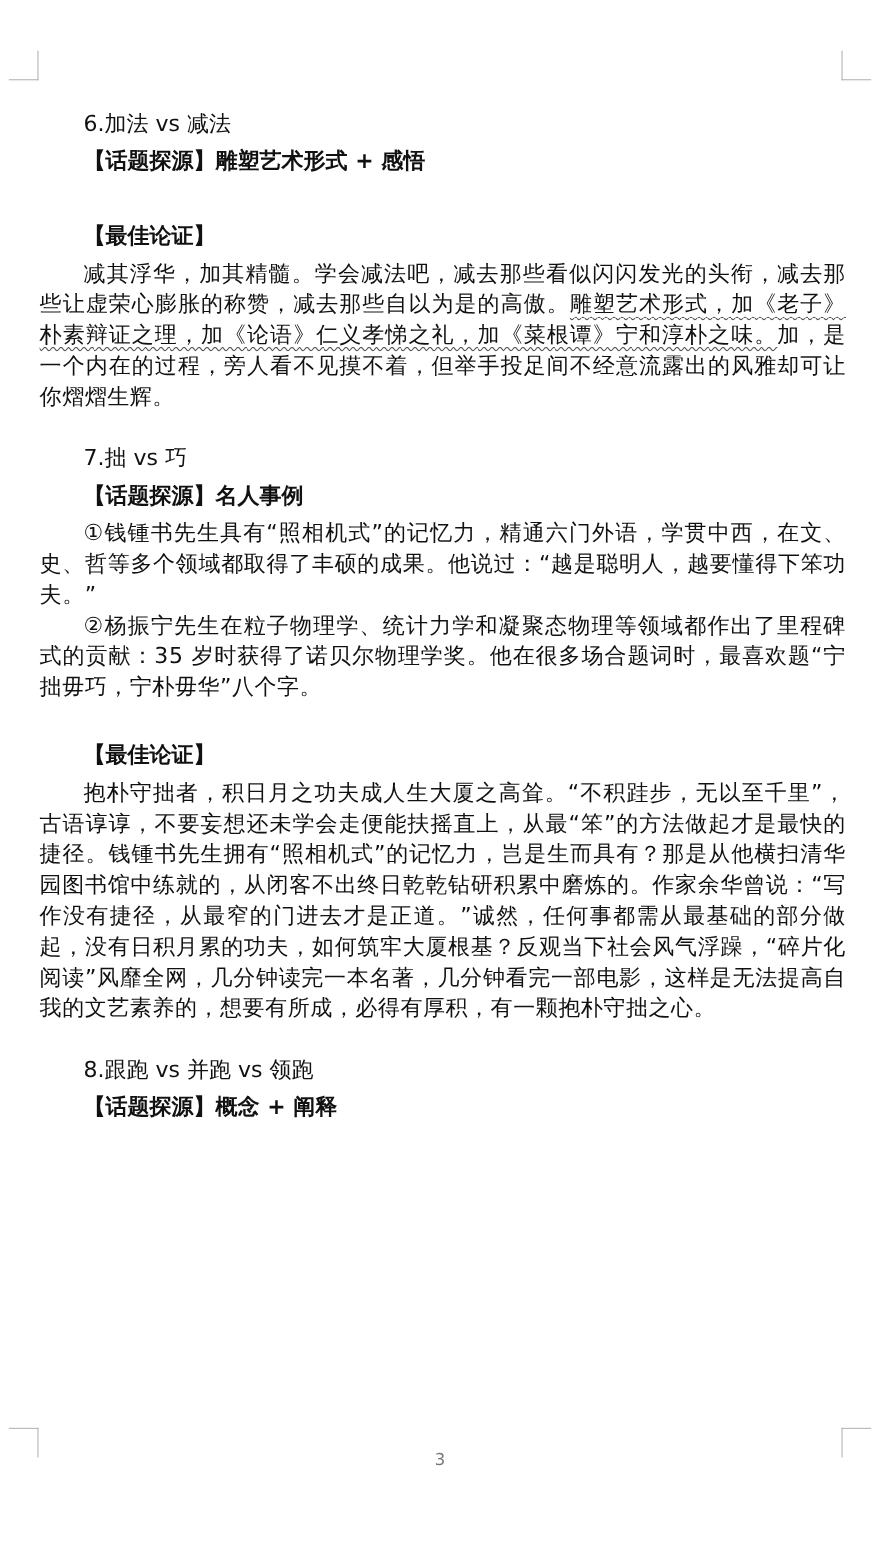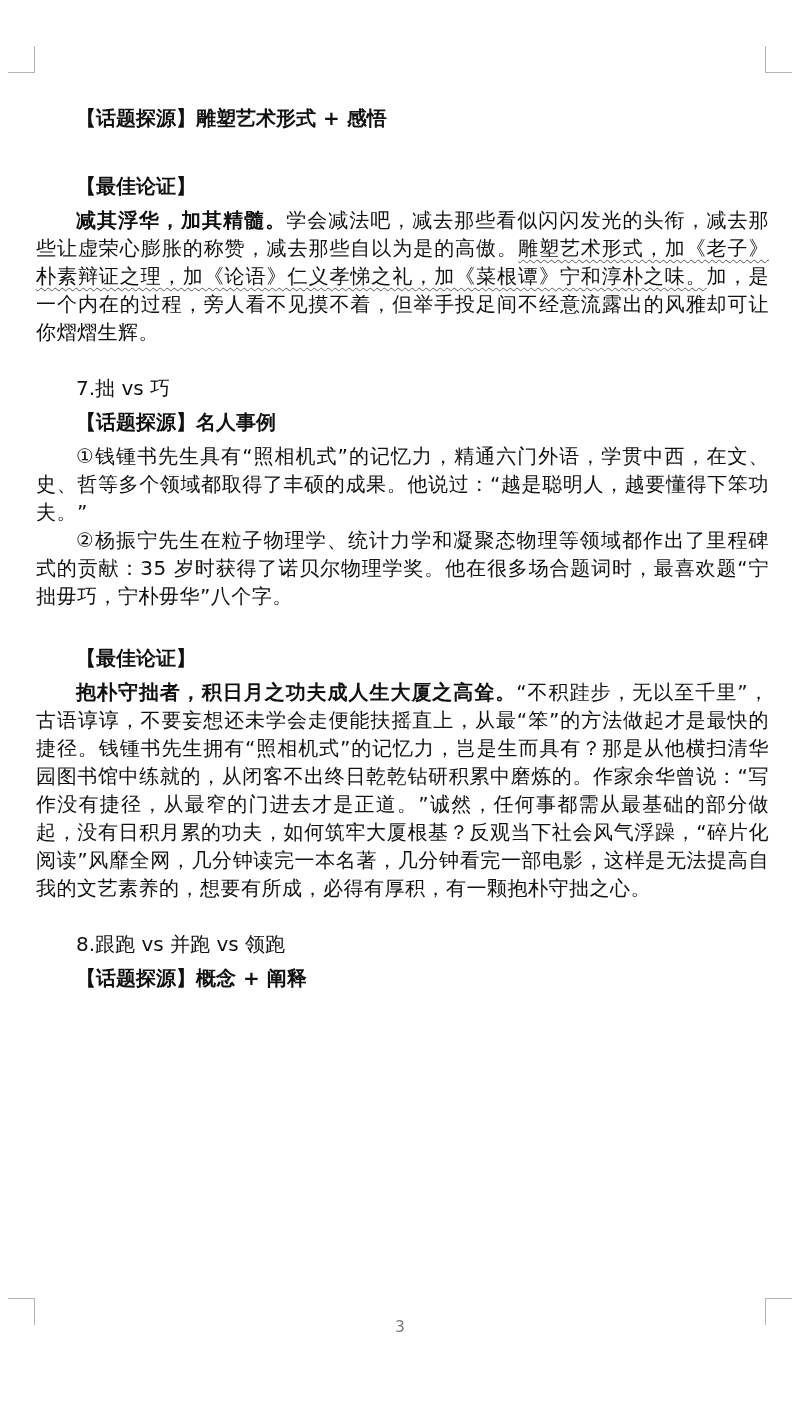--- a/index.html
+++ b/index.html
@@ -8,35 +8,36 @@
   .corner { position: absolute; width: 26px; height: 26px; border-color: #b5b5b5; border-style: solid; border-width: 0; }
   .c-tl { left: 8px; top: 46px; border-right-width: 1px; border-bottom-width: 1px; }
   .c-tr { left: 765px; top: 46px; border-left-width: 1px; border-bottom-width: 1px; }
   .c-bl { left: 8px; top: 1298px; border-right-width: 1px; border-top-width: 1px; }
   .c-br { left: 765px; top: 1298px; border-left-width: 1px; border-top-width: 1px; }
 
   .content { position: absolute; left: 36px; top: 98px; width: 733px; font-size: 20px; line-height: 28px; }
   .section-title { padding-left: 40px; font-size: 20px; font-weight: normal; margin: 0; }
   .sub { padding-left: 34px; font-weight: bold; margin: 6px; }
   .para { margin: 0; text-indent: 40px; text-align: justify; text-align-last: left; letter-spacing: 0.5px; }
-  .bold { font-weight: bold; }
+  .bold { font-weight: normal; }
   .wavy { text-decoration: underline wavy #555; text-decoration-thickness: 1px; text-underline-offset: 4px; }
   .gap { height: 28px; }
   .page-num { position: absolute; left: 0; width: 800px; top: 1318px; text-align: center; font-size: 15px; color: #777; }
 </style>
 </head>
 <body>
 
 <div class="corner c-tl"></div>
 <div class="corner c-tr"></div>
 <div class="corner c-bl"></div>
 <div class="corner c-br"></div>
 
 <div class="content">
 
+  <h2 class="section-title">6.加法 vs 减法</h2>
   <p class="sub">【话题探源】雕塑艺术形式 + 感悟</p>
   <div class="gap"></div>
   <p class="sub">【最佳论证】</p>
   <p class="para"><span class="bold">减其浮华，加其精髓。</span><span>学会减法吧，减去那些看似闪闪发光的头衔，减去那些让虚荣心膨胀的称赞，减去那些自以为是的高傲。</span><span class="wavy">雕塑艺术形式，加《老子》朴素辩证之理，加《论语》仁义孝悌之礼，加《菜根谭》宁和淳朴之味。</span><span>加，是一个内在的过程，旁人看不见摸不着，但举手投足间不经意流露出的风雅却可让你熠熠生辉。</span></p>
   <div class="gap"></div>
 
   <h2 class="section-title">7.拙 vs 巧</h2>
   <p class="sub">【话题探源】名人事例</p>
   <p class="para">①钱锺书先生具有“照相机式”的记忆力，精通六门外语，学贯中西，在文、史、哲等多个领域都取得了丰硕的成果。他说过：“越是聪明人，越要懂得下笨功夫。”</p>
   <p class="para">②杨振宁先生在粒子物理学、统计力学和凝聚态物理等领域都作出了里程碑式的贡献：35 岁时获得了诺贝尔物理学奖。他在很多场合题词时，最喜欢题“宁拙毋巧，宁朴毋华”八个字。</p>

